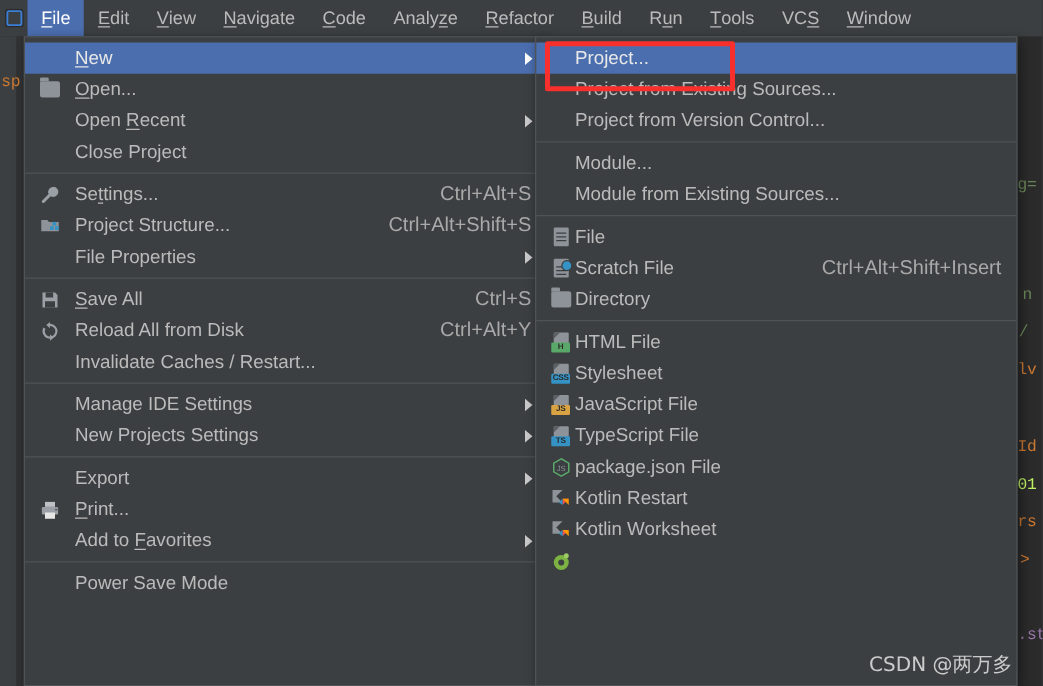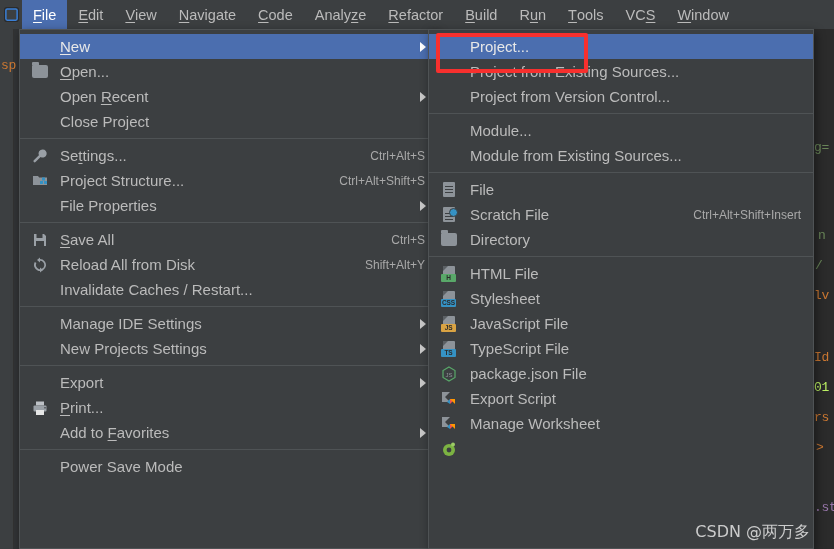--- a/index.html
+++ b/index.html
@@ -71,36 +71,36 @@
     cursor: default; white-space: nowrap;
   }
   .mi.sel { background: #4b6eaf; color: #e8e8e8; }
   .mi .icon {
     position: absolute; left: 11px; top: 50%;
     transform: translateY(-50%);
     width: 18px; height: 18px;
     display: flex; align-items: center; justify-content: center;
   }
   .mi .accel {
-    margin-left: auto; color: #a9a9a9; font-size: 12px;
+    margin-left: auto; color: #a9a9a9; font-size: 16px;
     padding-left: 24px;
   }
   .mi .arrow {
     position: absolute; right: 11px; top: 50%;
     transform: translateY(-50%);
     width: 0; height: 0;
     border-left: 6px solid #c9c9c9;
     border-top: 5px solid transparent;
     border-bottom: 5px solid transparent;
   }
   .mi.sel .arrow { border-left-color: #ffffff; }
   .sep { height: 1px; background: #4f5355; margin: 4px 0; }
 
   
-  #new-submenu .mi { padding-left: 41px; }
+  #new-submenu .mi { padding-left: 31px; }
 
   
   .ftype { position: relative; width: 16px; height: 16px; }
   .ftype .page {
     position: absolute; left: 2px; top: 0; width: 12px; height: 13px;
     background: #8d9399; border-radius: 1px;
   }
   .ftype .fold {
     position: absolute; left: 2px; top: 0;
     width: 0; height: 0;
@@ -258,21 +258,21 @@
       </div>
       <div class="mi">
         <span class="icon">
           <svg width="16" height="16" viewBox="0 0 16 16">
             <path d="M8 2a6 6 0 1 1-5.2 3l1.6 1A4.2 4.2 0 1 0 8 3.8z" fill="#9aa0a6"></path>
             <path d="M8 0.5v5l-3-2.5z" fill="#9aa0a6"></path>
             <path d="M8 15.5v-5l3 2.5z" fill="#9aa0a6"></path>
           </svg>
         </span>
         <span>Reload All from Disk</span>
-        <span class="accel">Shift+Alt+Y</span>
+        <span class="accel">Ctrl+Alt+Y</span>
       </div>
       <div class="mi">
         <span>Invalidate Caches / Restart...</span>
       </div>
       <div class="sep"></div>
       <div class="mi">
         <span>Manage IDE Settings</span>
         <span class="arrow"></span>
       </div>
       <div class="mi">
@@ -405,32 +405,32 @@
       </div>
       <div class="mi">
         <span class="icon">
           <svg width="16" height="16" viewBox="0 0 16 16">
             <path d="M1 1h8L4 6l5 5H1z" fill="#8d9399"></path>
             <path d="M9 8l5-0 -5 5z" fill="#ef5350"></path>
             <path d="M9 8l5 0 0 5z" fill="#ff9800"></path>
             <path d="M9 8l-3 3 3 2z" fill="#3592c4"></path>
           </svg>
         </span>
-        <span>Export Script</span>
+        <span>Kotlin Restart</span>
       </div>
       <div class="mi">
         <span class="icon">
           <svg width="16" height="16" viewBox="0 0 16 16">
             <path d="M1 1h8L4 6l5 5H1z" fill="#8d9399"></path>
             <path d="M9 8l5-0 -5 5z" fill="#ef5350"></path>
             <path d="M9 8l5 0 0 5z" fill="#ff9800"></path>
             <path d="M9 8l-3 3 3 2z" fill="#3592c4"></path>
           </svg>
         </span>
-        <span>Manage Worksheet</span>
+        <span>Kotlin Worksheet</span>
       </div>
       <div class="mi">
         <span class="icon">
           <svg width="16" height="16" viewBox="0 0 16 16">
             <circle cx="8" cy="9" r="6" fill="#7cb342"></circle>
             <circle cx="8" cy="9" r="2.4" fill="#3c3f41"></circle>
             <circle cx="12" cy="3.5" r="2" fill="#9ccc65"></circle>
           </svg>
         </span>
       </div>

